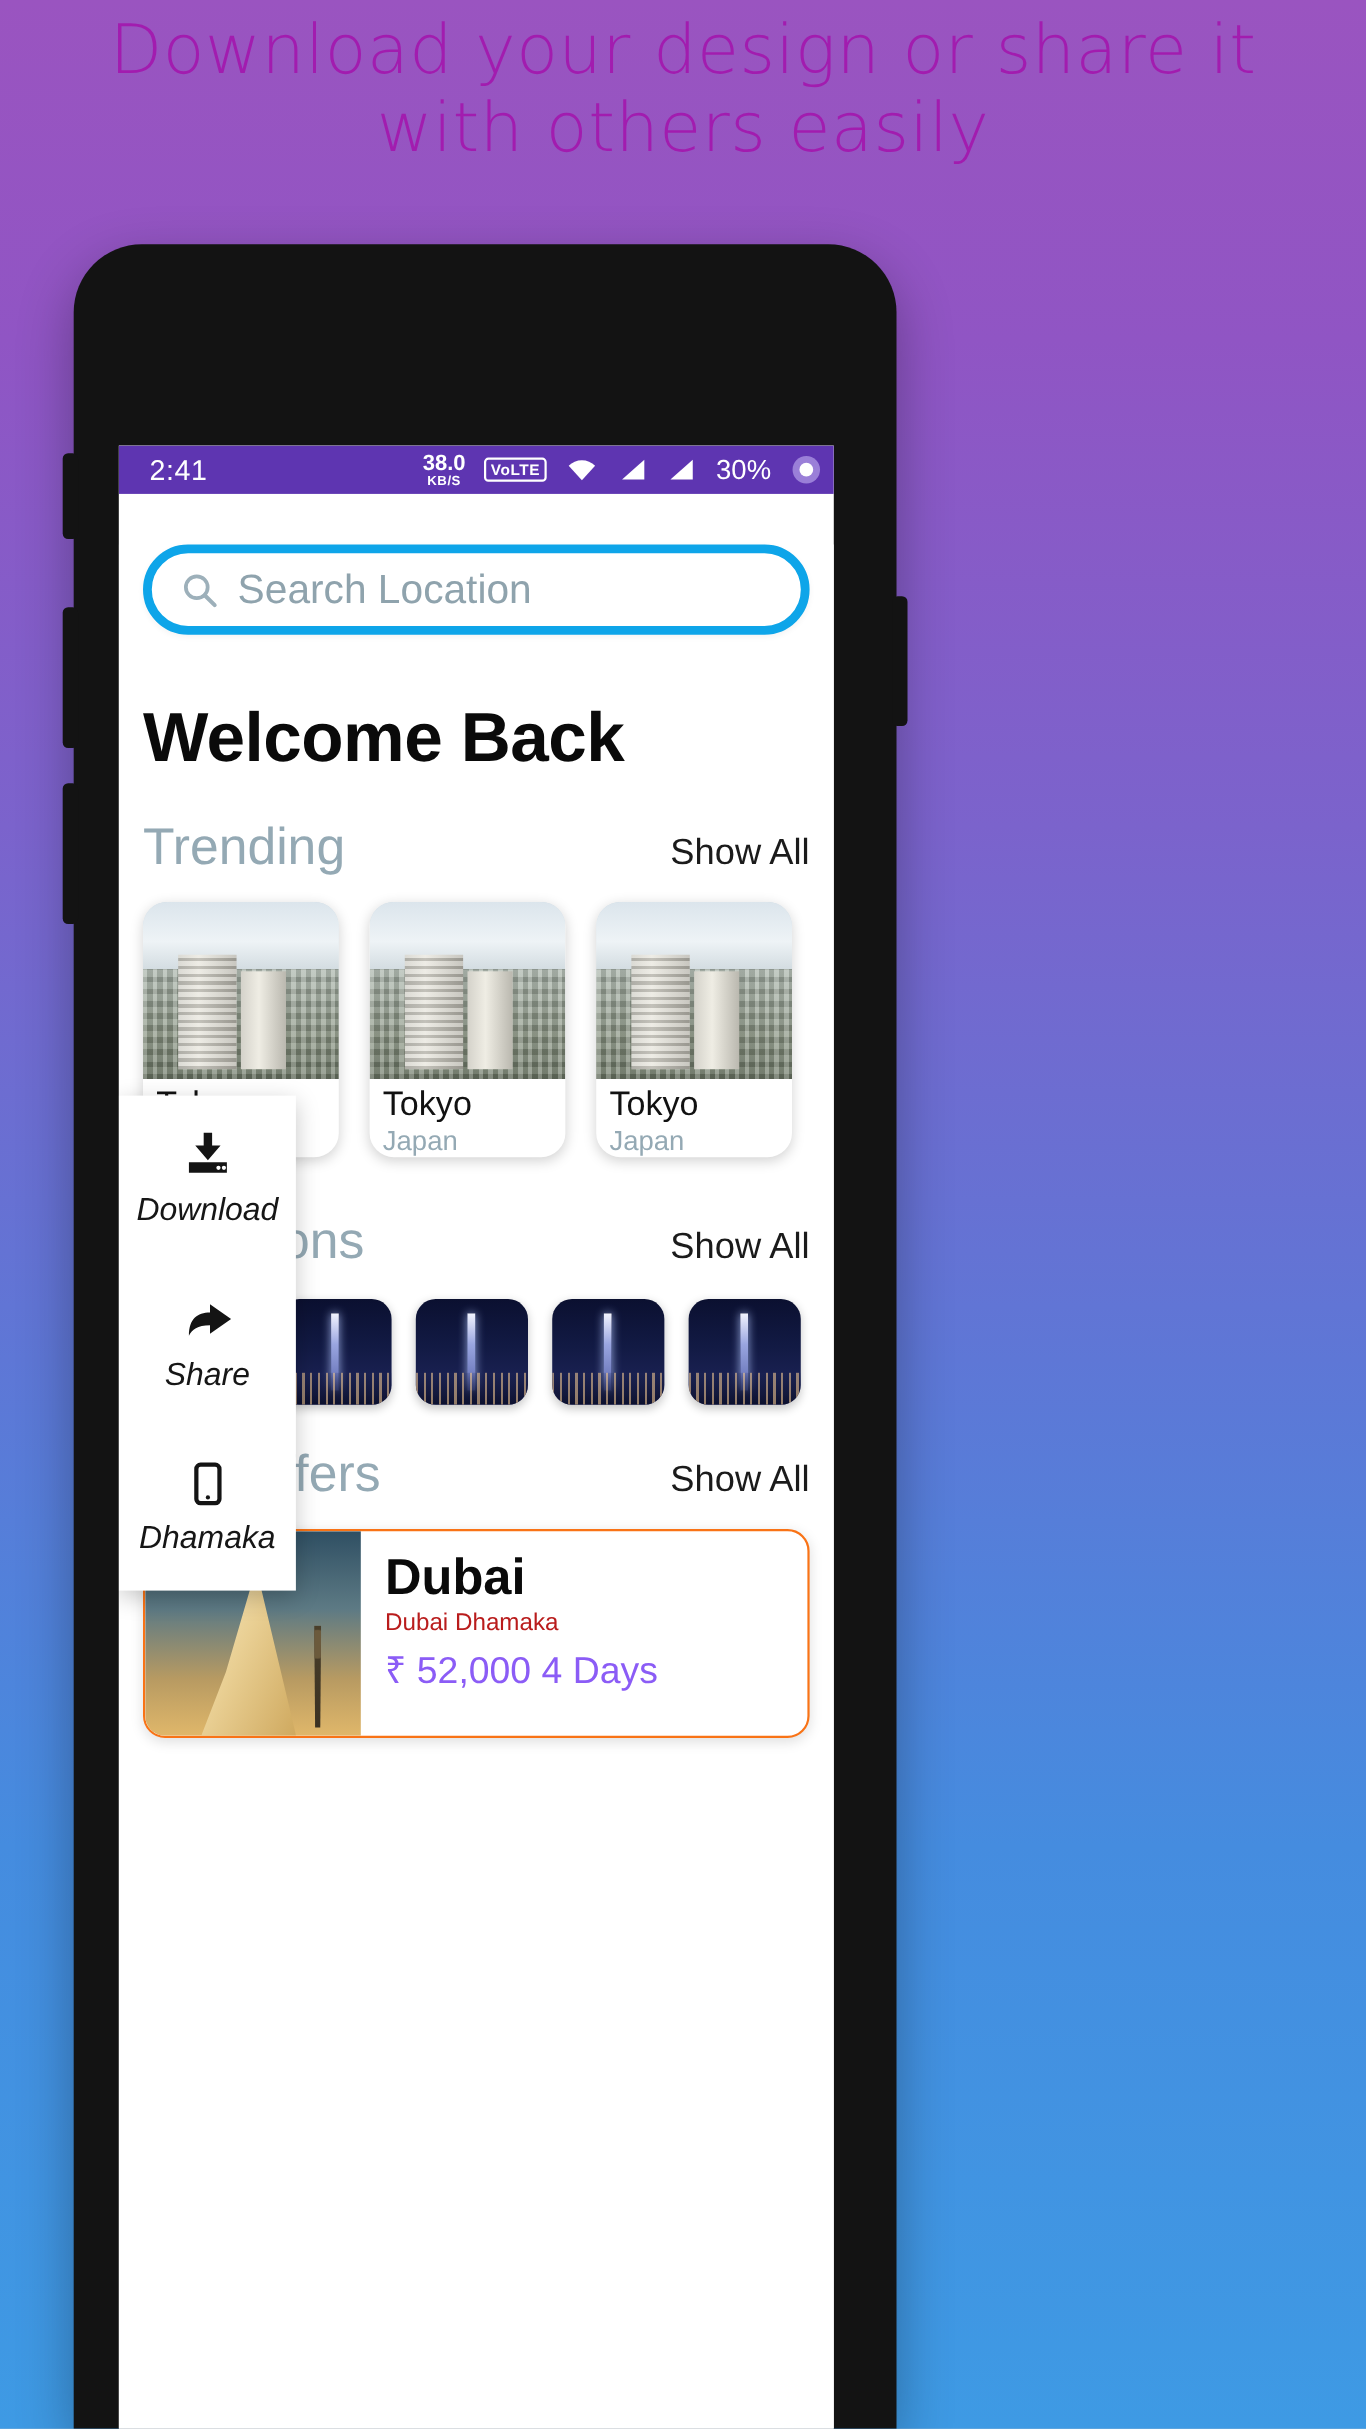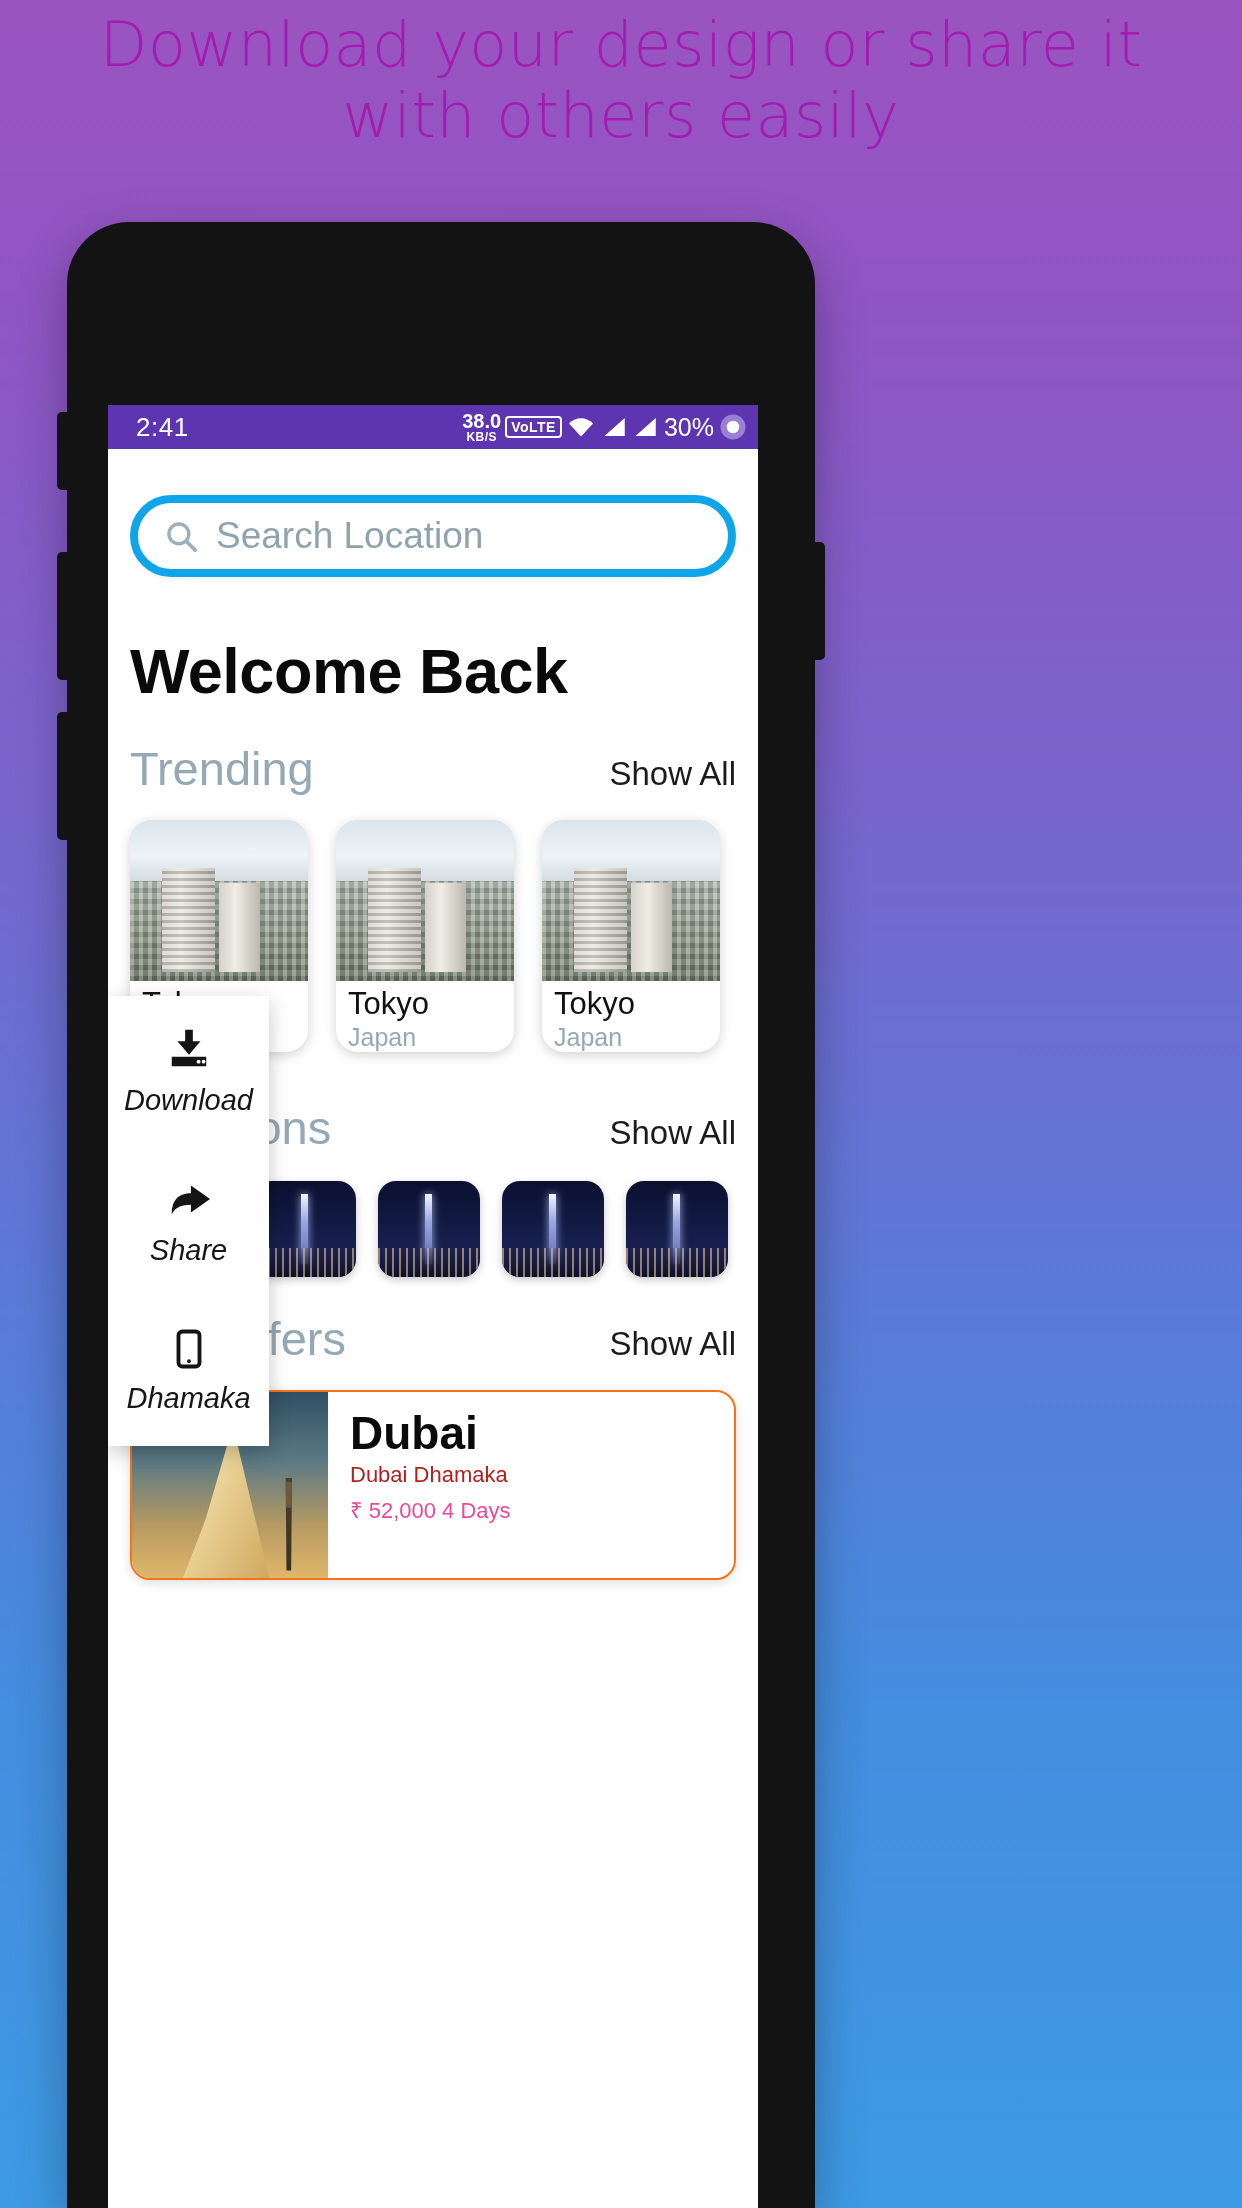--- a/index.html
+++ b/index.html
@@ -40,21 +40,21 @@
     background:#ffffff; overflow:hidden;
   }
 
   
   .statusbar{
     height:44px; background:#5E35B1; color:#fff;
     display:flex; align-items:center; padding:0 10px 0 28px;
     font-size:25px; font-weight:400;
   }
   .sb-time{ font-size:26px; letter-spacing:.5px; }
-  .sb-right{ margin-left:auto; display:flex; align-items:center; gap:4px; }
+  .sb-right{ margin-left:auto; display:flex; align-items:center; gap:17px; }
   .sb-speed{ text-align:center; line-height:1; }
   .sb-speed .v{ font-size:20px; font-weight:bold; display:block; }
   .sb-speed .u{ font-size:12px; font-weight:bold; display:block; letter-spacing:.5px;}
   .volte{
     border:2px solid #fff; border-radius:4px; padding:1px 4px;
     font-size:14px; font-weight:bold; letter-spacing:.5px; line-height:1.15;
   }
   .ic-wifi{ width:30px; height:24px; position:relative; }
   .ic-wifi svg,.ic-sig svg,.ic-bat svg{ display:block; }
   .ic-sig{ width:27px; height:24px; }
@@ -175,21 +175,21 @@
   }
   .palm{
     position:absolute; right:10%; bottom:4%; width:20%; height:50%;
     background:radial-gradient(circle at 50% 18%, #6b5a3c 0 16%, transparent 17%),
                linear-gradient(180deg,#4a3f2a 0%, #3a3122 100%);
     clip-path:polygon(42% 0,58% 0,56% 100%,44% 100%);
   }
   .offer .meta{ padding:16px 0 0 22px; }
   .offer .city{ font-size:46px; font-weight:bold; color:#0a0a0a; line-height:1.1; }
   .offer .sub{ font-size:22px; color:#b91c1c; line-height:1.25; margin-top:2px; }
-  .offer .price{ font-size:22px; color:#ec4899; margin-top:6px; }
+  .offer .price{ font-size:34px; color:#8b5cf6; margin-top:6px; }
 
   
   .ctxmenu{
     position:absolute; left:0px; top:501px;
     width:161px; height:450px; background:#fff;
     box-shadow:0 6px 20px rgba(0,0,0,.22);
     display:flex; flex-direction:column;
     align-items:center; justify-content:center; gap:0;
     z-index:30;
     font-style:italic;

